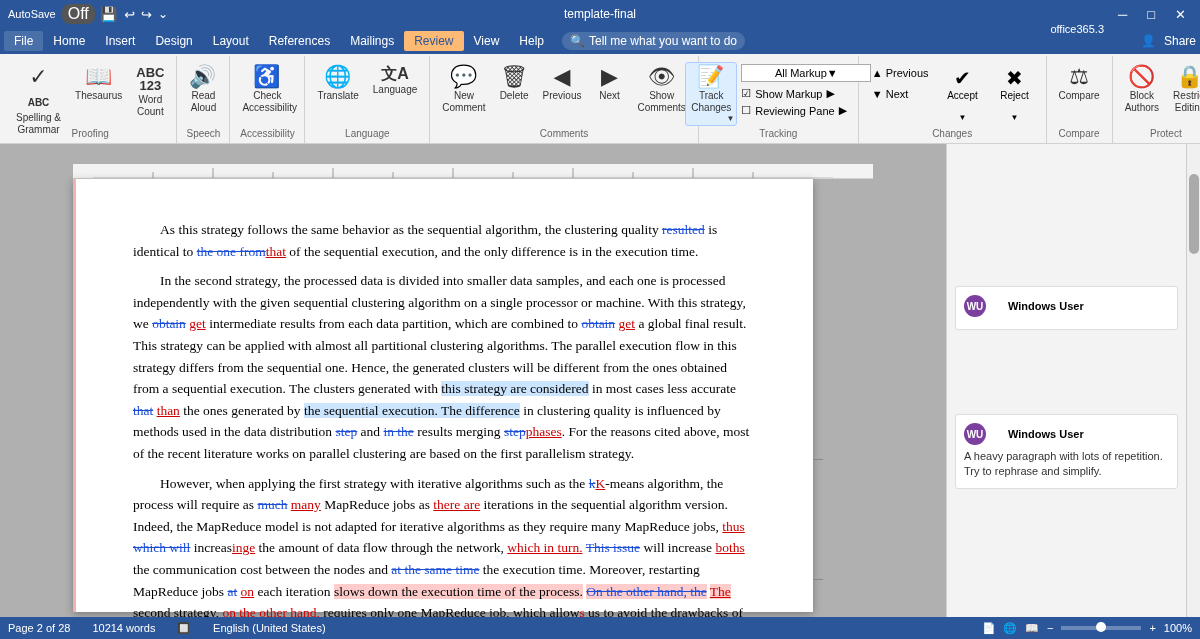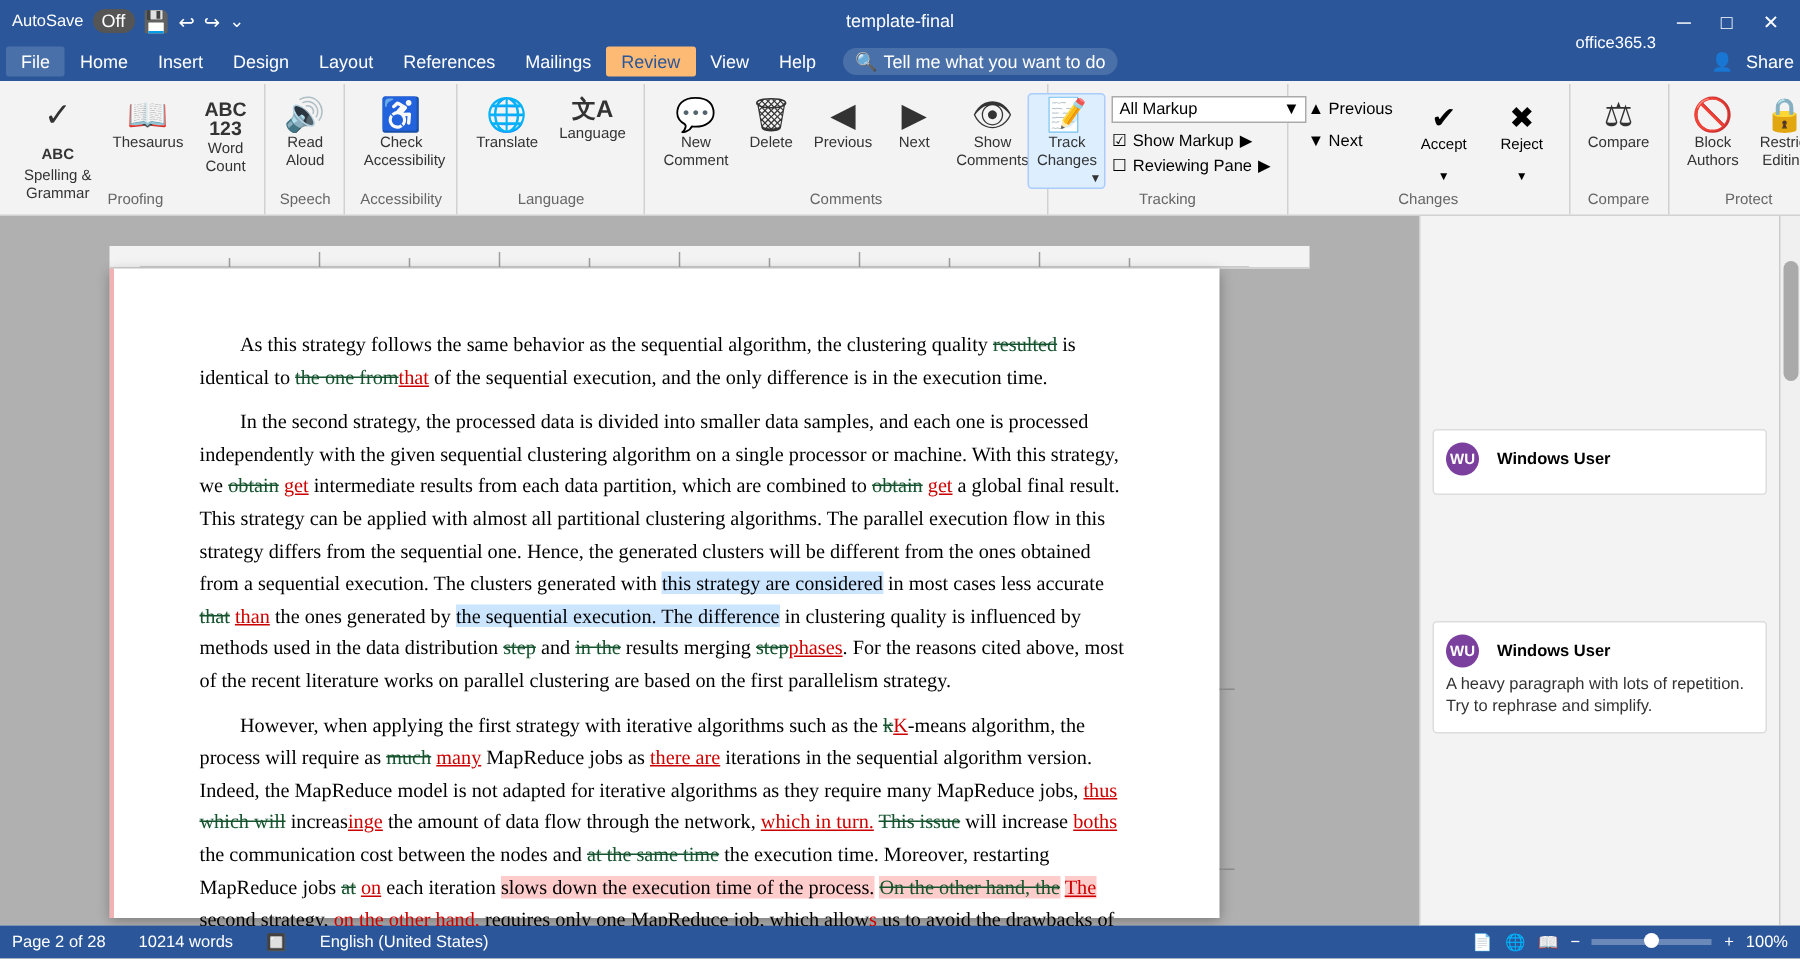--- a/index.html
+++ b/index.html
@@ -79,21 +79,21 @@
       height: 64px;
     }
     .ribbon-btn.active { background: #ddeeff; border-color: #aaccff; }
     .ribbon-btn-icon { font-size: 22px; margin-bottom: 2px; line-height: 1; }
     .ribbon-btn-label { font-size: 10px; line-height: 1.2; max-width: 50px; }
 
     .tracking-group { min-width: 160px; }
     .tracking-dropdown {
       display: flex; align-items: center; border: 1px solid #aaa;
       padding: 2px 4px; margin-bottom: 2px; font-size: 11px;
-      background: white; cursor: pointer; width: 130px; justify-content: space-between;
+      background: white; cursor: pointer; width: 130px; justify-content: center;
     }
     .tracking-row { display: flex; align-items: center; gap: 4px; font-size: 11px; margin-bottom: 1px; }
     .prev-next-btn {
       display: flex; align-items: center; gap: 3px;
       padding: 2px 6px; cursor: pointer; font-size: 11px;
       border: 1px solid transparent; border-radius: 2px;
     }
     .accept-reject-btn {
       display: flex; flex-direction: column; align-items: center;
       justify-content: flex-start; padding: 3px 5px; cursor: pointer;
@@ -153,21 +153,21 @@
 
     .comment-card {
       background: white;
       border: 1px solid #ddd;
       border-radius: 3px;
       padding: 8px;
       font-size: 11px;
       position: relative;
     }
     .comment-header {
-      display: flex; align-items: center; gap: 12px; margin-bottom: 4px;
+      display: flex; align-items: center; gap: 22px; margin-bottom: 4px;
     }
     .comment-avatar {
       width: 22px; height: 22px; border-radius: 50%;
       background: #7b3f9e; color: white;
       display: flex; align-items: center; justify-content: center;
       font-size: 10px; font-weight: bold; flex-shrink: 0;
     }
     .comment-user { font-weight: 600; font-size: 11px; }
     .comment-text { color: #333; font-size: 11px; line-height: 1.4; }
 
@@ -177,40 +177,40 @@
       height: 22px;
       display: flex;
       align-items: center;
       padding: 0 8px;
       color: white;
       font-size: 11px;
       gap: 22px;
     }
     .status-right { margin-left: auto; display: flex; align-items: center; gap: 8px; }
     .ins { text-decoration: underline; }
-    .del { text-decoration: line-through; color: #14532d; }
+    .del { text-decoration: line-through; color: #1d4ed8; }
     .highlight-blue { background-color: #cce5ff; }
     .highlight-pink { background-color: #ffcccc; }
     .text-red { color: #cc0000; }
 
     .scrollbar-track {
       width: 14px; background: #f0f0f0; border-left: 1px solid #ccc;
       display: flex; flex-direction: column; align-items: center;
     }
     .scrollbar-thumb {
       width: 10px; height: 80px; background: #aaa; border-radius: 5px; margin-top: 30px;
     }
   </style>
 </head>
 <body>
 
 <div class="title-bar">
   <div class="title-bar-left">
     <span style="font-size:11px;">AutoSave</span>
-    <span style="background:#555;border-radius:8px;padding:1px 6px;font-size:12px;">Off</span>
+    <span style="background:#555;border-radius:8px;padding:1px 6px;font-size:16px;">Off</span>
     <span style="font-size:14px;">💾</span>
     <span style="font-size:13px;">↩</span>
     <span style="font-size:13px;">↪</span>
     <span style="font-size:12px;">⌄</span>
   </div>
   <div class="title-bar-center">template-final</div>
   <div class="title-bar-right">
     <span style="font-size:11px;margin-top:29px;">office365.3</span>
     <span class="title-btn">─</span>
     <span class="title-btn">□</span>

